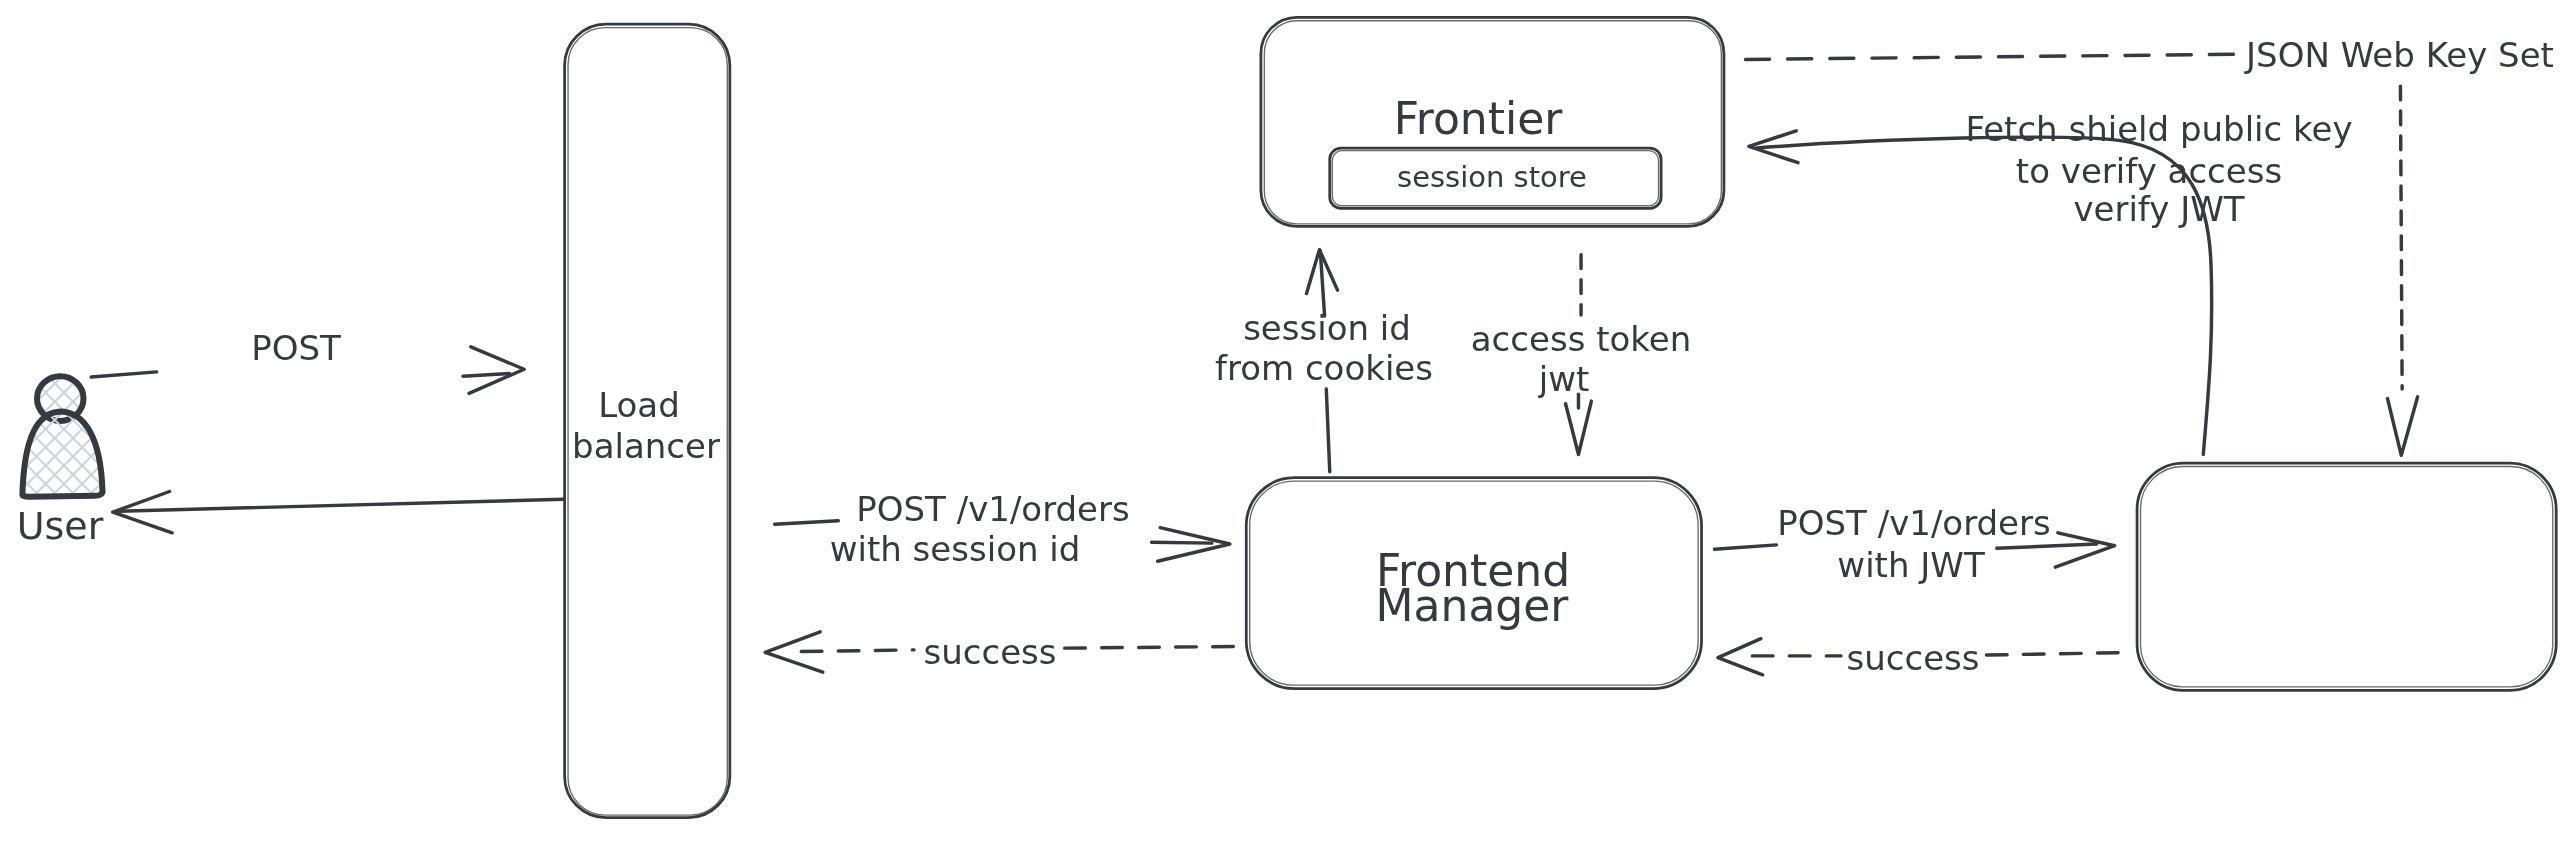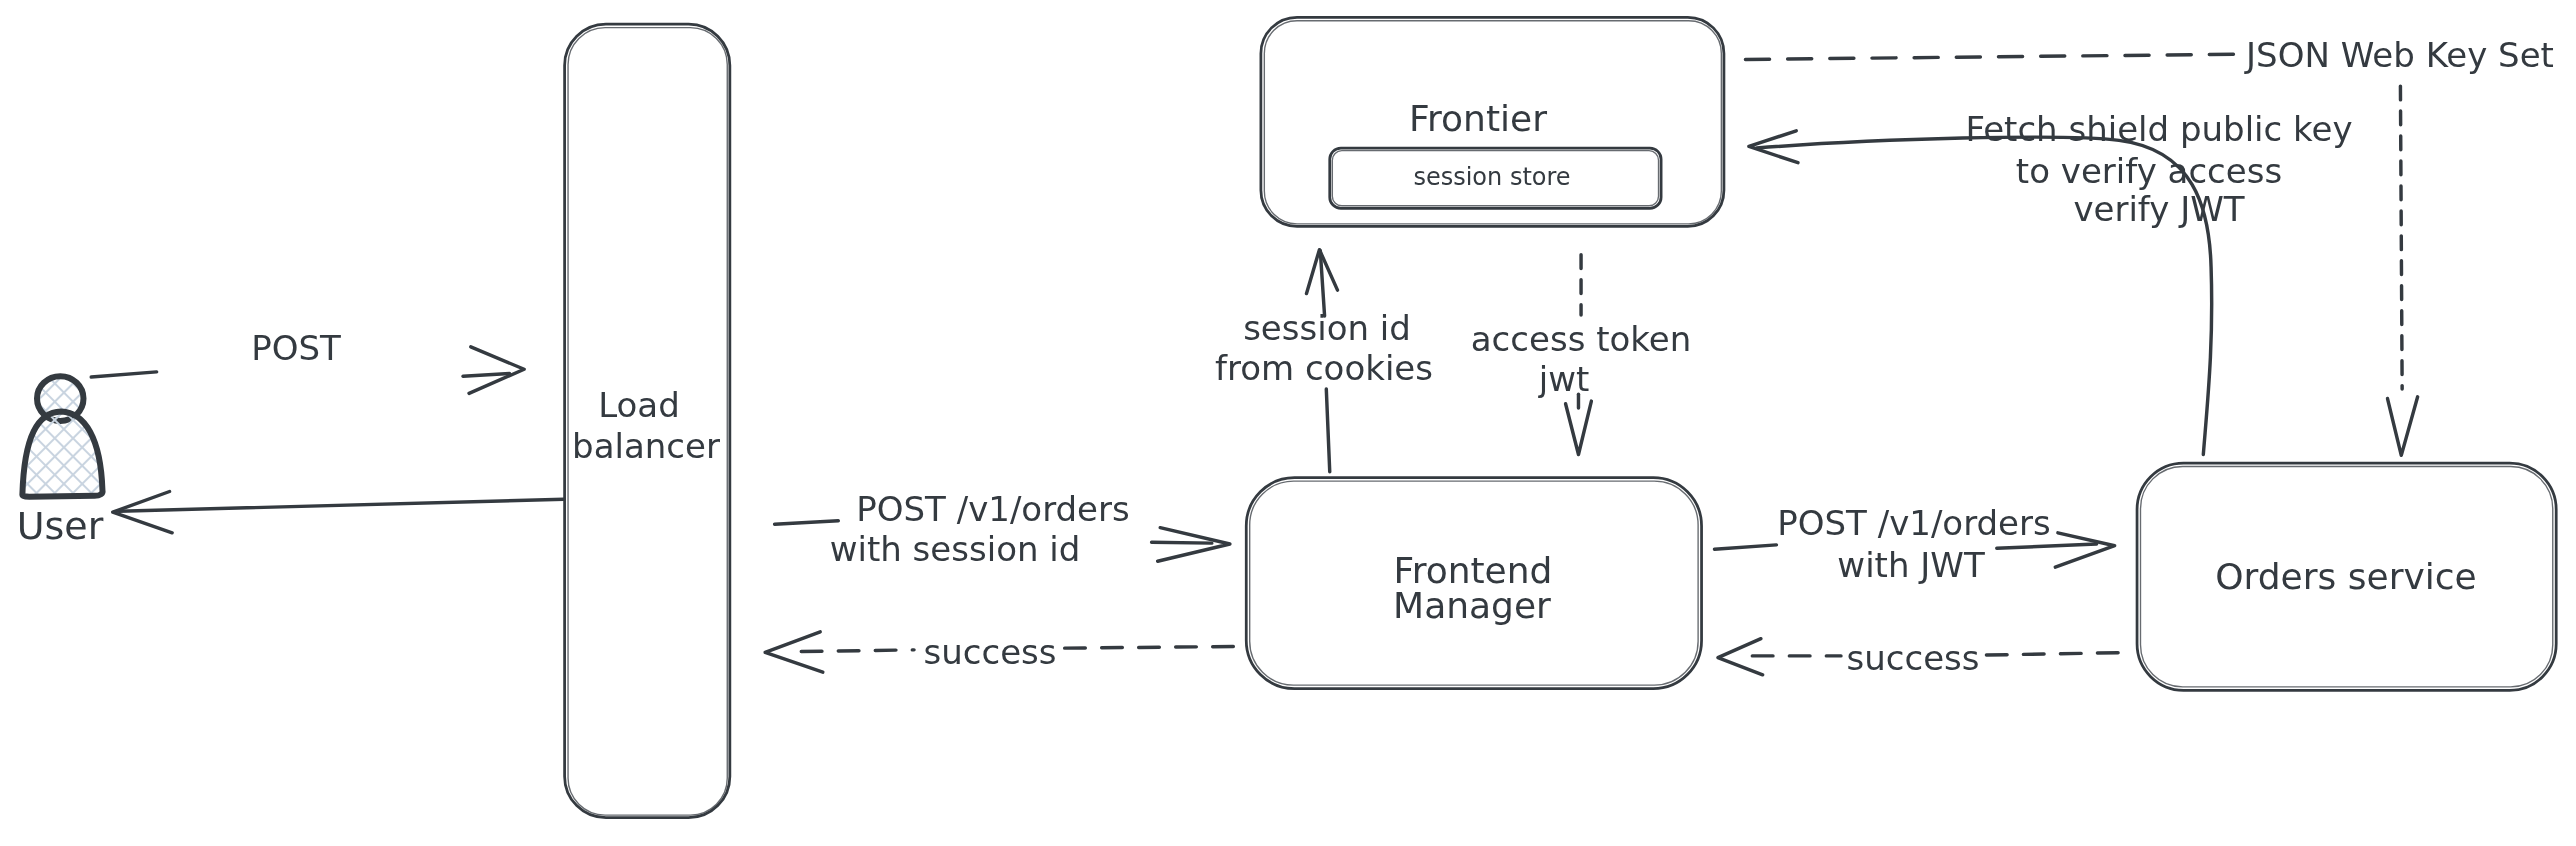--- a/index.html
+++ b/index.html
@@ -22,21 +22,21 @@
   .box2{fill:none;stroke:var(--stroke);stroke-width:1.6;opacity:.75;}
   .dashL{stroke-dasharray:24 19;}
   .dashM{stroke-dasharray:16 13;}
   .dashXL{stroke-dasharray:28 21;}
   .icon-stroke{stroke:var(--stroke);stroke-width:7;stroke-linejoin:round;stroke-linecap:round;}
   .lbl{
     position:absolute;white-space:nowrap;
     transform:translate(-50%,-50%);
     color:var(--stroke);line-height:1;
   }
-  .f34{font-size:24px}.f36{font-size:34px}.f38{font-size:38px}.f40{font-size:34px}.f42{font-size:36px}
+  .f34{font-size:29px}.f36{font-size:34px}.f38{font-size:38px}.f40{font-size:34px}.f42{font-size:44px}
 </style>
 </head>
 <body>
 
 <div id="canvas">
 
   <svg id="art" width="2576" height="847" viewBox="0 0 2993 984" xmlns="http://www.w3.org/2000/svg">
     <defs>
       <pattern id="crosshatch" width="30" height="30" patternUnits="userSpaceOnUse" patternTransform="rotate(45)">
         <path d="M0 0 H30 M0 15 H30 M0 30 H30 M0 0 V30 M15 0 V30 M30 0 V30" stroke="var(--hatch)" stroke-width="2.4" fill="none"></path>
@@ -154,21 +154,20 @@
   <div class="lbl f36" style="left:1581px;top:339px">access token</div>
   <div class="lbl f36" style="left:1564px;top:379px">jwt</div>
 
   <div class="lbl f42" style="left:1473px;top:571px">Frontend</div>
   <div class="lbl f42" style="left:1472px;top:606px">Manager</div>
 
   <div class="lbl f36" style="left:1914px;top:523px">POST /v1/orders</div>
   <div class="lbl f36" style="left:1911px;top:565px">with JWT</div>
   <div class="lbl f36" style="left:1913px;top:658px">success</div>
 
-  <div class="lbl f42" style="left:2346px;top:577px">Orders service</div>
 
   <div class="lbl f36" style="left:2159px;top:129px">Fetch shield public key</div>
   <div class="lbl f36" style="left:2149px;top:171px">to verify access</div>
   <div class="lbl f36" style="left:2159px;top:209px">verify JWT</div>
 
   <div class="lbl f40" style="left:2400px;top:55px">JSON Web Key Set</div>
 
 </div>
 
 

